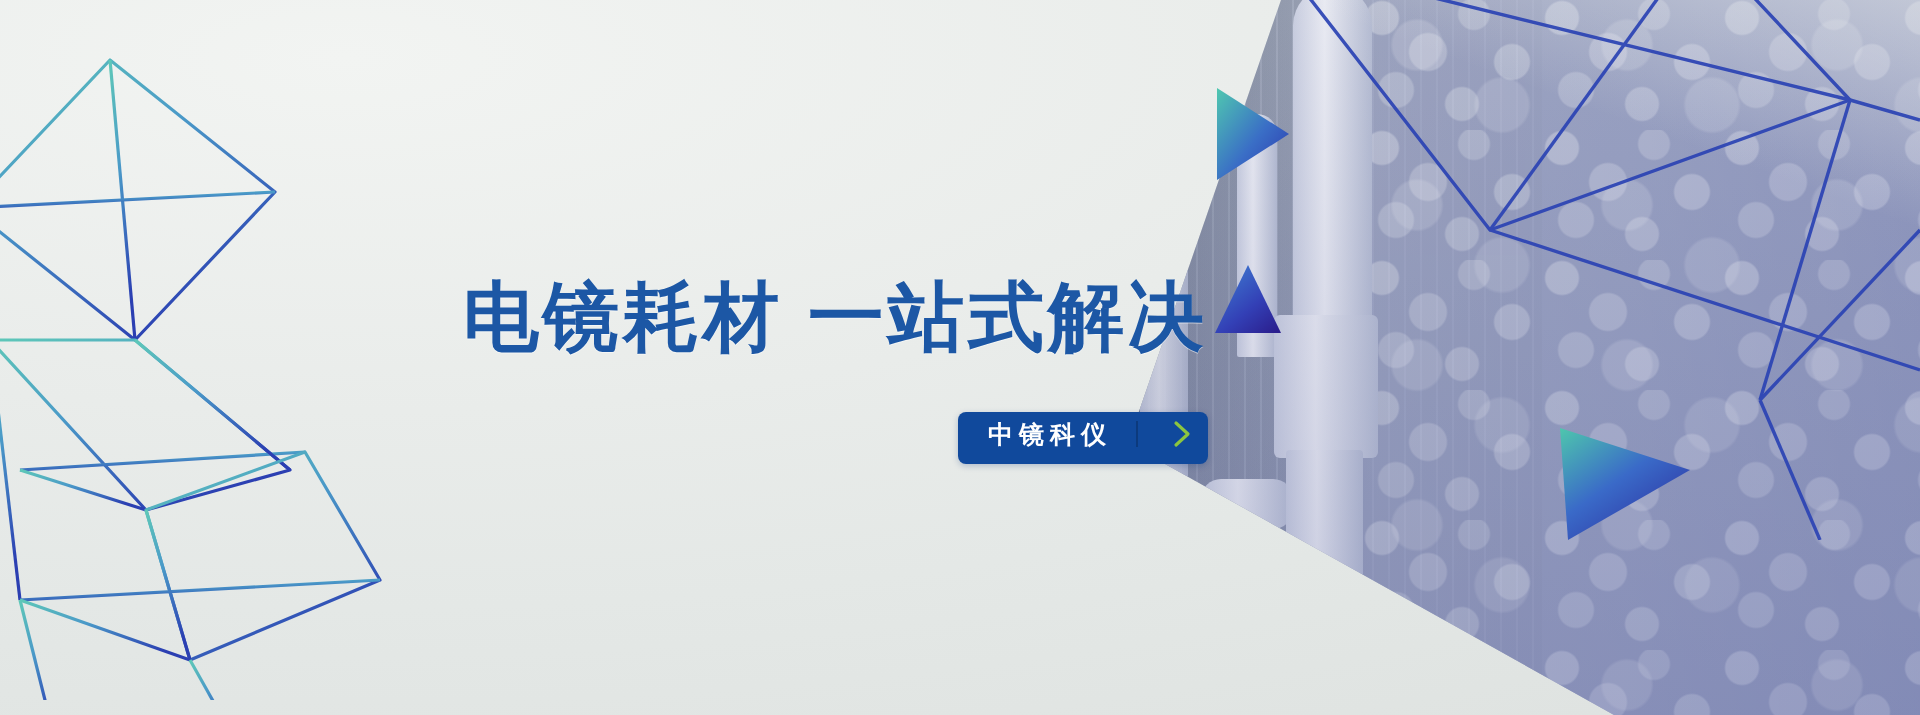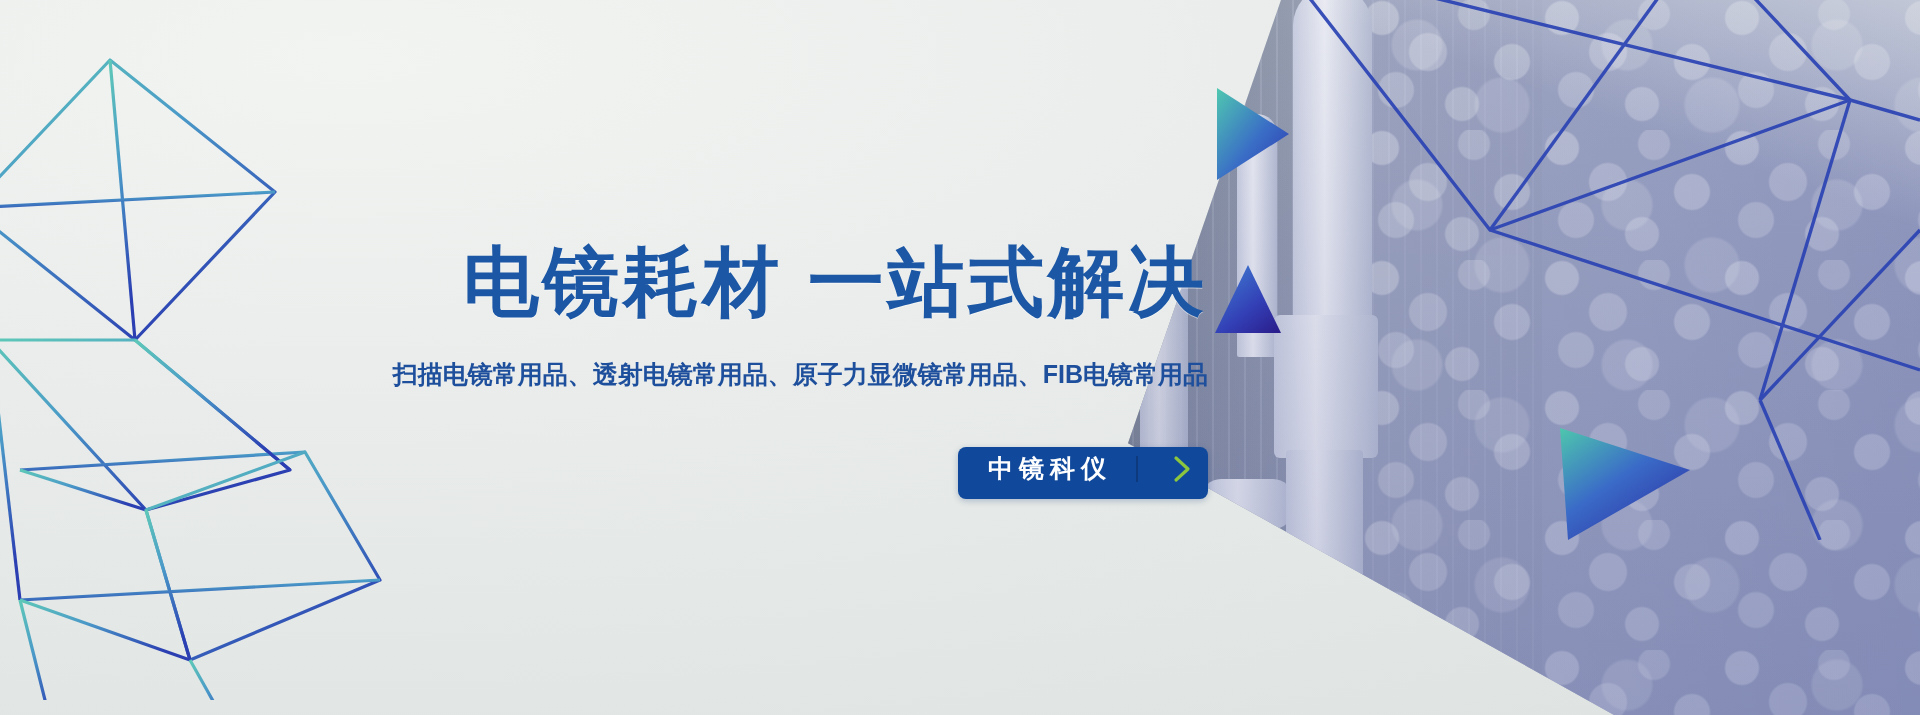--- a/index.html
+++ b/index.html
@@ -225,21 +225,20 @@
         <stop offset="100%" stop-color="#2c2f9f"></stop>
       </linearGradient>
     </defs>
     <polygon points="0,18 130,60 8,130" fill="url(#gTri3)"></polygon>
   </svg>
 
   <div class="content">
 
     <div class="headline">电镜耗材  一站式解决</div>
 
-    <div class="subline">扫描电镜常用品、透射电镜常用品、原子力显微镜常用品、FIB电镜常用品</div>
 
     <div class="cta">
       <span class="cta-label">中镜科仪</span>
       <span class="cta-divider"></span>
       <span class="cta-arrow">
         <svg width="20" height="28" viewBox="0 0 20 28" fill="none">
           <path d="M4 3 L 16 14 L 4 25" stroke="#8cc63f" stroke-width="3.2" stroke-linecap="round" stroke-linejoin="round"></path>
         </svg>
       </span>
     </div>

